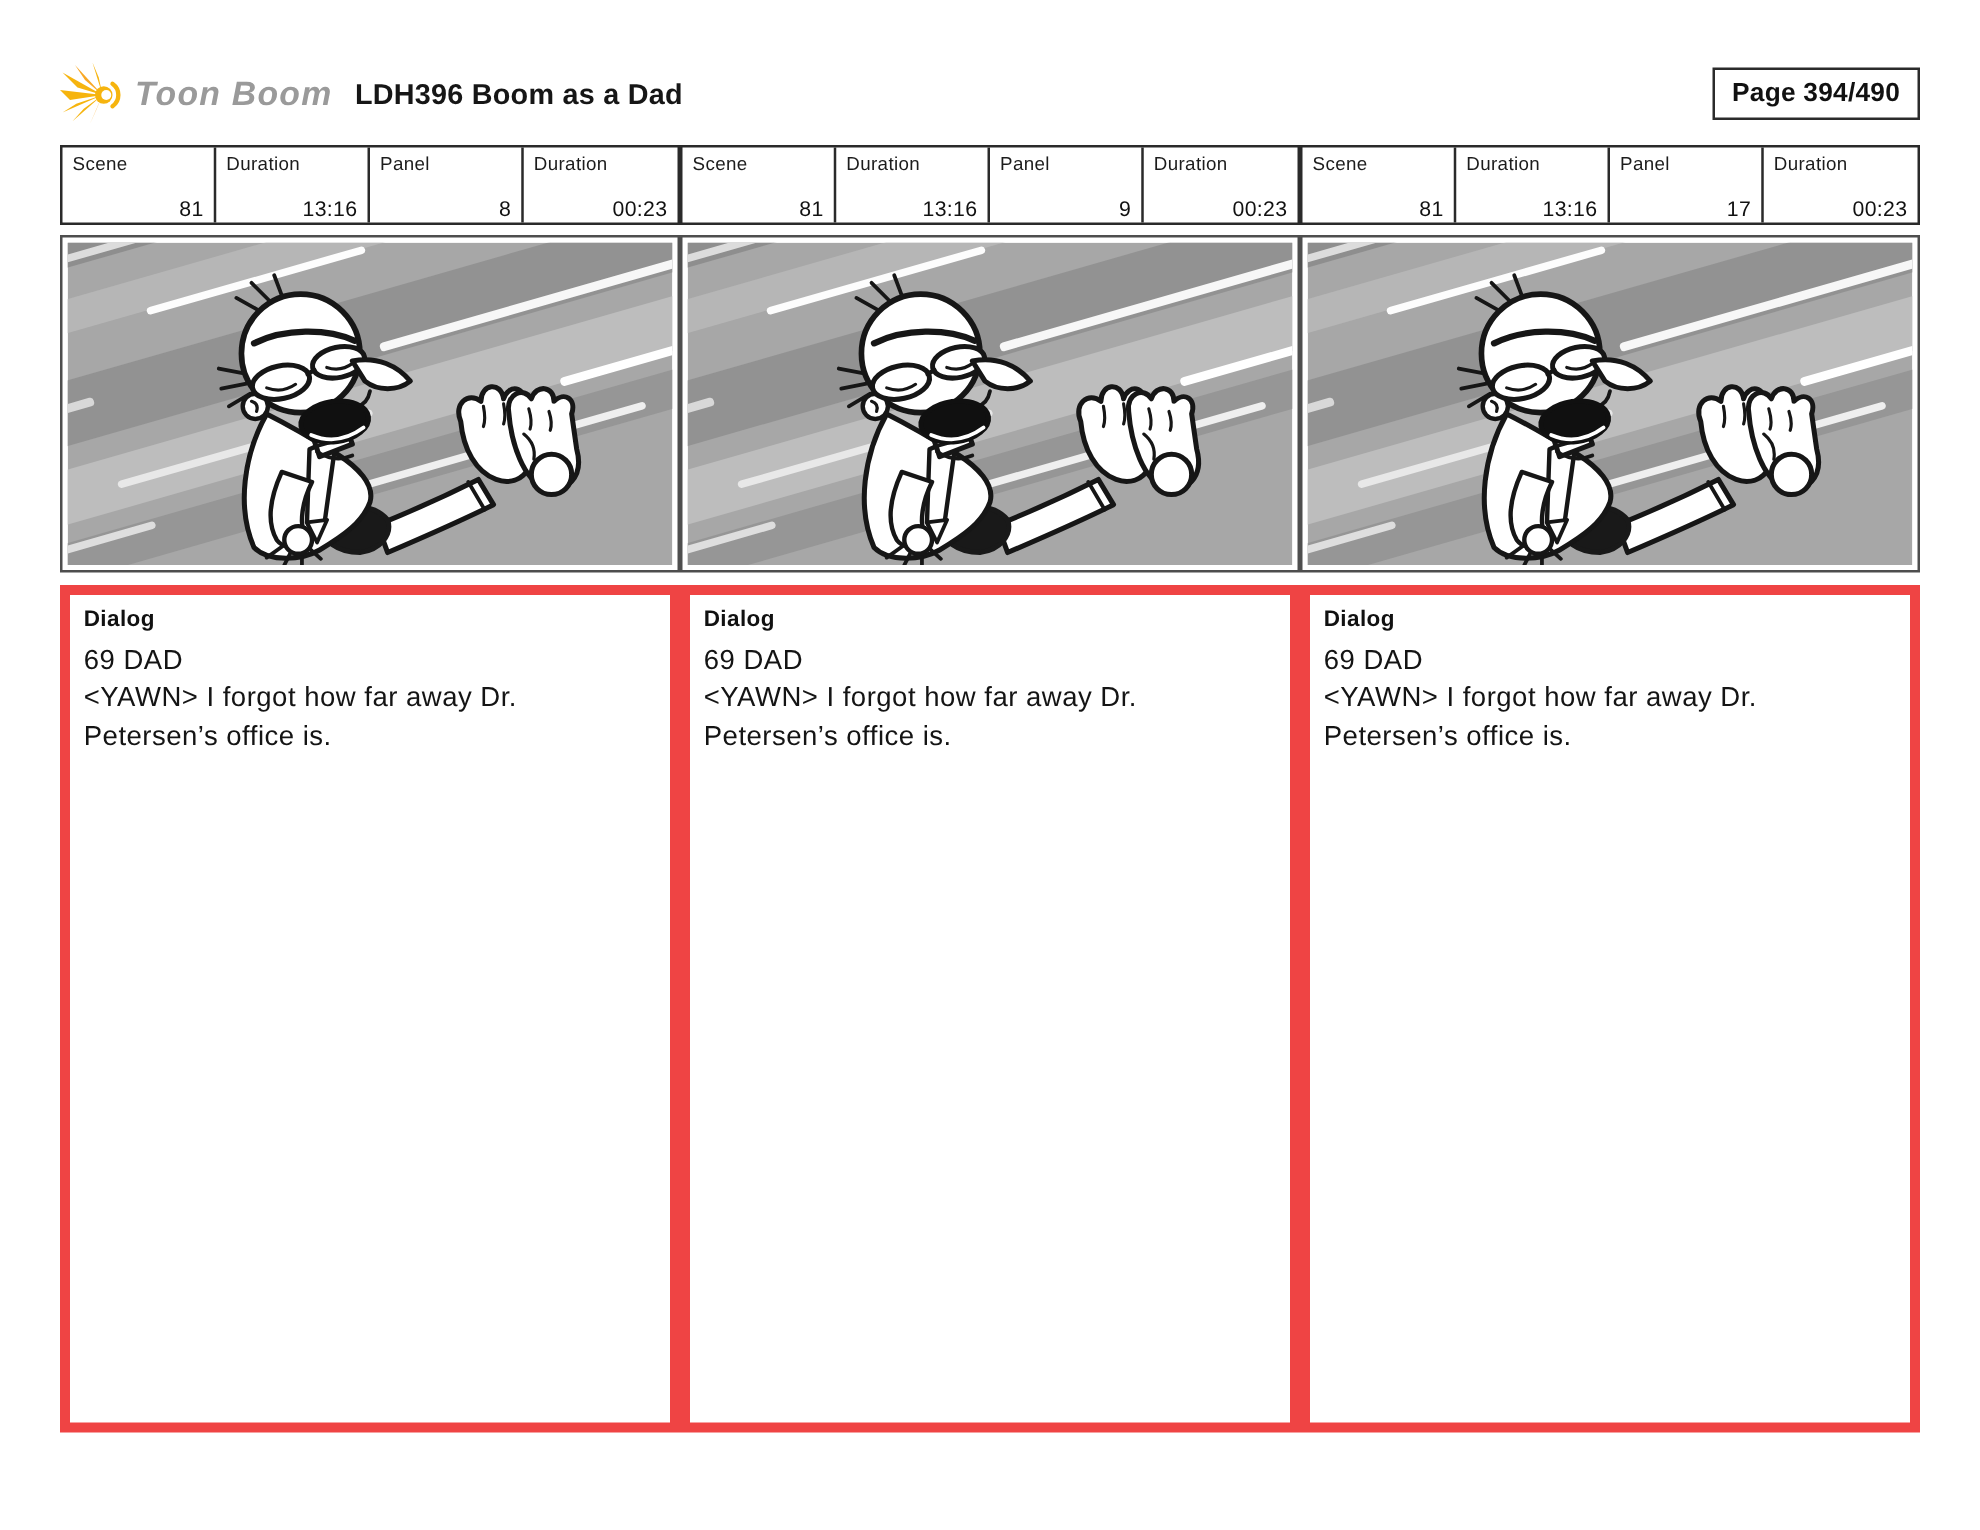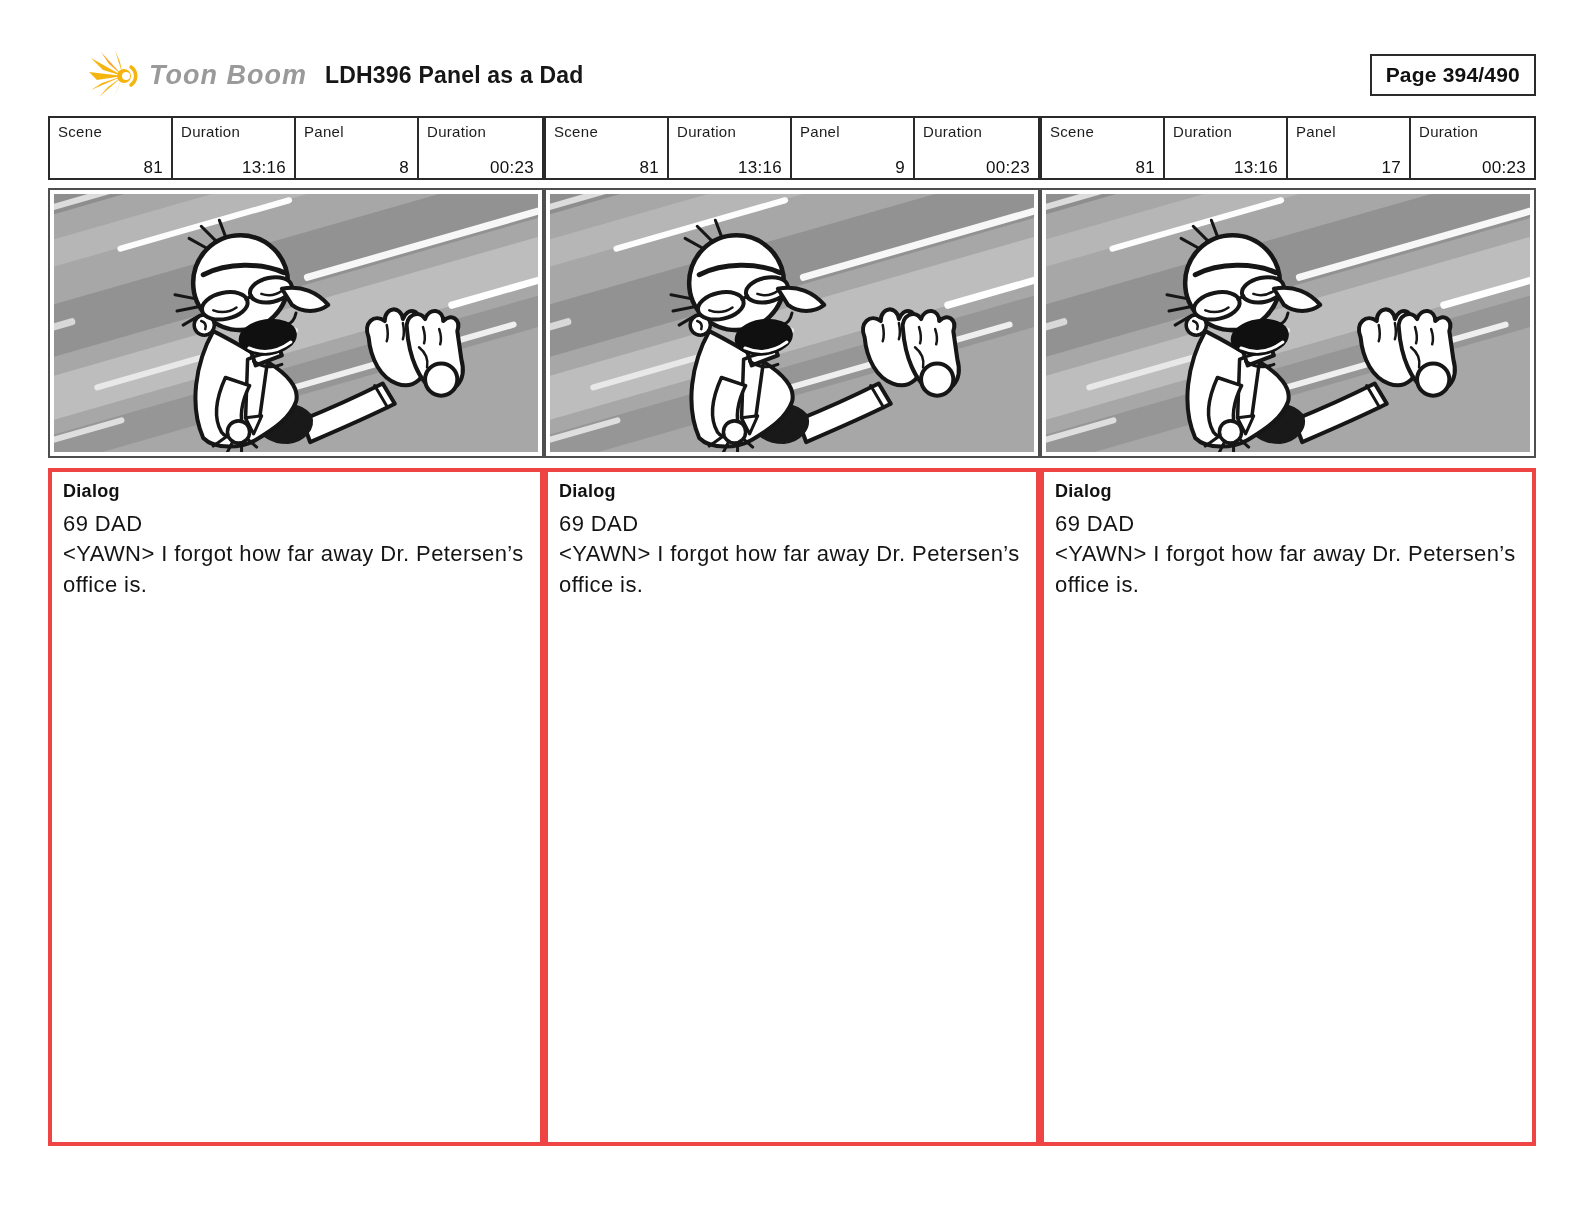--- a/index.html
+++ b/index.html
@@ -5,21 +5,20 @@
   * { margin:0; padding:0; box-sizing:border-box; }
   body {
     width:1584px; height:1224px; background:#ffffff;
     font-family:"Liberation Sans", sans-serif; color:#111;
     overflow:hidden; position:relative;
   }
   
   .header {
     display:flex; align-items:center;
     padding:50px 48px 16px 48px;
-    margin-left:41px;
   }
   .logo-wrap { display:flex; align-items:center; }
   .logo-word {
     font-size:27px; font-weight:bold; font-style:italic;
     color:#9a9a9a; letter-spacing:1px; margin-left:6px;
   }
   .page-title {
     font-size:23px; font-weight:bold; color:#161616;
     margin-left:18px; letter-spacing:0.2px;
   }
@@ -50,21 +49,21 @@
     font-size:17px; color:#111; letter-spacing:0.3px;
   }
   
   .panel-frame {
     border:2px solid #4e4e4e; background:#fff;
     padding:4px; margin-bottom:10px;
   }
   .panel-frame svg { display:block; width:100%; height:auto; }
   
   .dialog-box {
-    border:4px solid #ef4444; height:678px;
+    border:8px solid #ef4444; height:678px;
     padding:9px 11px; background:#fff;
   }
   .dialog-heading {
     font-size:18px; font-weight:bold; letter-spacing:0.3px;
     margin-bottom:7px;
   }
   .dialog-line {
     font-size:22px; line-height:1.38; letter-spacing:0.4px; color:#141414;
   }
   .hidden-defs { position:absolute; width:0; height:0; overflow:hidden; }
@@ -170,21 +169,21 @@
         <path d="M34,26 L12,2 L20,14 Z" fill="#f9a825"></path>
         <path d="M34,26 L24,49 L29,38 Z" fill="#f9a825"></path>
         <path d="M34,26 L26,0 L31,12 Z"></path>
         <circle cx="35" cy="26" r="7"></circle>
       </g>
       <circle cx="37" cy="26" r="4" fill="#ffffff"></circle>
       <path d="M42,17 A11,11 0 0 1 42,35" fill="none" stroke="#f6b40e" stroke-width="3.5" stroke-linecap="round"></path>
     </svg>
     <span class="logo-word">Toon Boom</span>
   </div>
-  <span class="page-title">LDH396 Panel as a Dad</span>
+  <span class="page-title">LDH396 Boom as a Dad</span>
   <span class="page-box">Page 394/490</span>
 </div>
 
 <div class="grid">
 
   <div class="column">
     <div class="info-table">
       <div class="cell">
         <div class="lbl">Scene</div>
         <div class="val">81</div>

